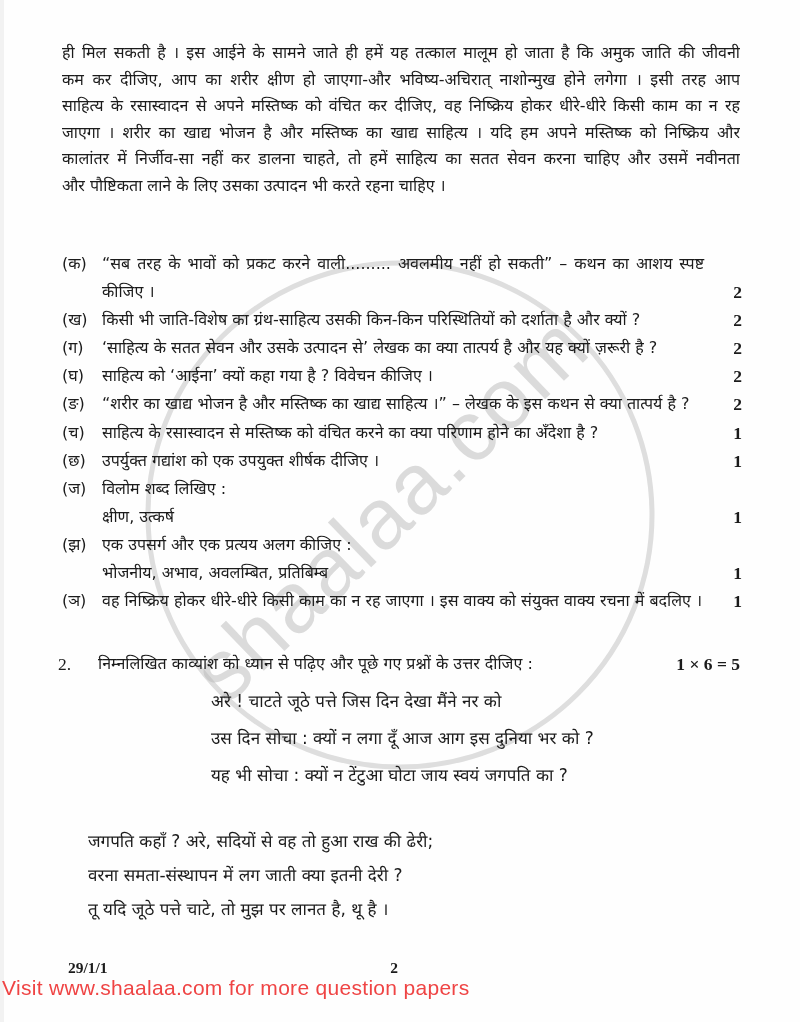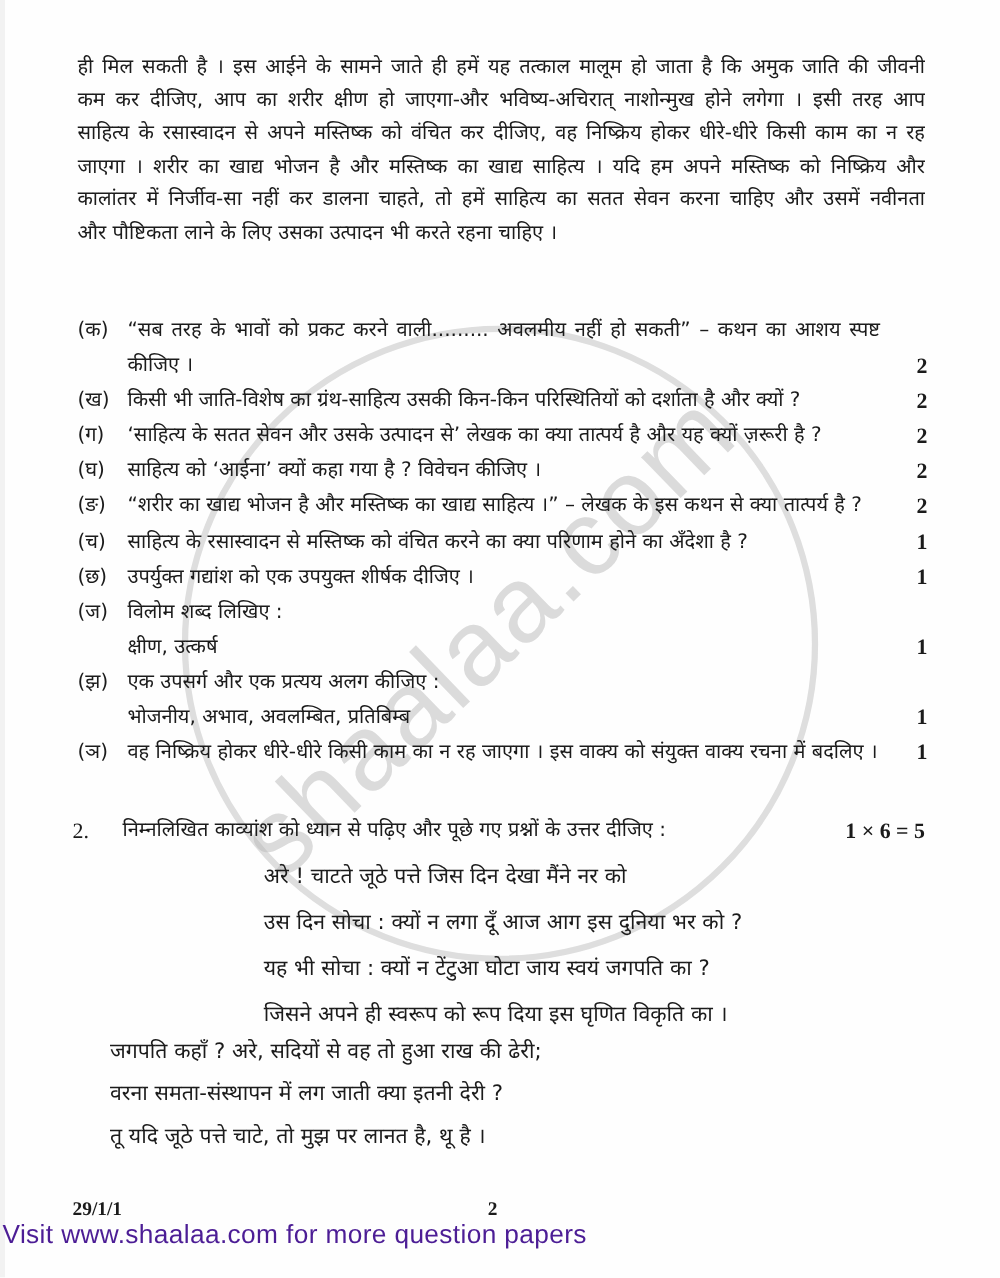--- a/index.html
+++ b/index.html
@@ -40,26 +40,26 @@
   .q2-num{flex:0 0 40px;font-family:"Liberation Serif","DejaVu Serif",serif;font-size:17.5px;}
   .q2-text{flex:1;}
   .q2-marks{flex:0 0 95px;text-align:right;font-family:"Liberation Serif","DejaVu Serif",serif;font-weight:bold;font-size:17.5px;}
   
   .stanza{position:absolute;z-index:1;font-size:17px;}
   .stanza-1{left:211px;top:688px;}
   .stanza-1 .poem-line{height:37px;line-height:27px;white-space:nowrap;}
   .stanza-2{left:88px;top:828px;}
   .stanza-2 .poem-line{height:34px;line-height:27px;white-space:nowrap;}
   
-  .footer-code{position:absolute;left:58px;top:959px;z-index:1;
+  .footer-code{position:absolute;left:68px;top:959px;z-index:1;
     font-family:"Liberation Serif","DejaVu Serif",serif;font-weight:bold;font-size:15.5px;}
   .footer-page{position:absolute;left:0;top:959px;width:788px;text-align:center;z-index:1;
     font-family:"Liberation Serif","DejaVu Serif",serif;font-weight:bold;font-size:15.5px;}
   .footer-promo{position:absolute;left:2px;top:976px;z-index:1;
-    font-family:"Liberation Sans",sans-serif;font-size:21px;color:#4c1d95;letter-spacing:.3px;}
+    font-family:"Liberation Sans",sans-serif;font-size:21px;color:#ef4444;letter-spacing:.3px;}
 </style>
 </head>
 <body>
 
 <div class="scan-edge"></div>
 
 <div class="watermark">
   <svg class="wm-circle" width="800" height="1022" viewBox="0 0 800 1022">
     <circle cx="400" cy="515" r="252" fill="none" stroke="#c2c2c2" stroke-width="5" opacity="0.55"></circle>
   </svg>
@@ -141,21 +141,20 @@
 <div class="q2-row">
   <div class="q2-num">2.</div>
   <div class="q2-text">निम्नलिखित काव्यांश को ध्यान से पढ़िए और पूछे गए प्रश्नों के उत्तर दीजिए :</div>
   <div class="q2-marks">1 × 6 = 5</div>
 </div>
 
 <div class="stanza stanza-1">
     <div class="poem-line">अरे ! चाटते जूठे पत्ते जिस दिन देखा मैंने नर को</div>
     <div class="poem-line">उस दिन सोचा : क्यों न लगा दूँ आज आग इस दुनिया भर को ?</div>
     <div class="poem-line">यह भी सोचा : क्यों न टेंटुआ घोटा जाय स्वयं जगपति का ?</div>
-    <div class="poem-line">जिसने अपने ही स्वरूप को रूप दिया इस घृणित विकृति का ।</div>
   </div>
 <div class="stanza stanza-2">
     <div class="poem-line">जगपति कहाँ ? अरे, सदियों से वह तो हुआ राख की ढेरी;</div>
     <div class="poem-line">वरना समता-संस्थापन में लग जाती क्या इतनी देरी ?</div>
     <div class="poem-line">तू यदि जूठे पत्ते चाटे, तो मुझ पर लानत है, थू है ।</div>
   </div>
 
 <div class="footer-code">29/1/1</div>
 <div class="footer-page">2</div>
 <div class="footer-promo">Visit www.shaalaa.com for more question papers</div>

